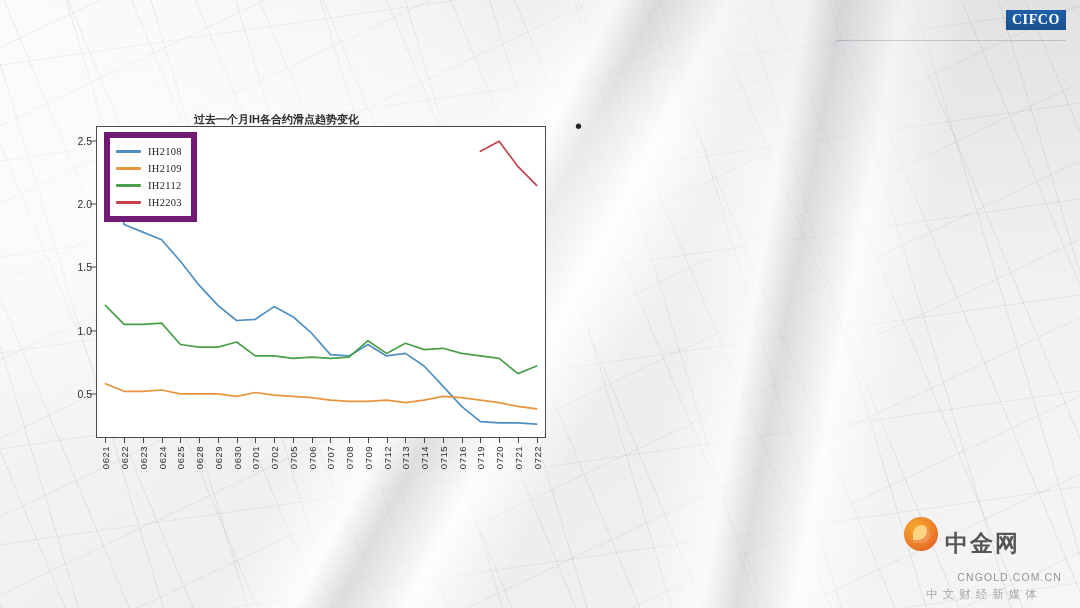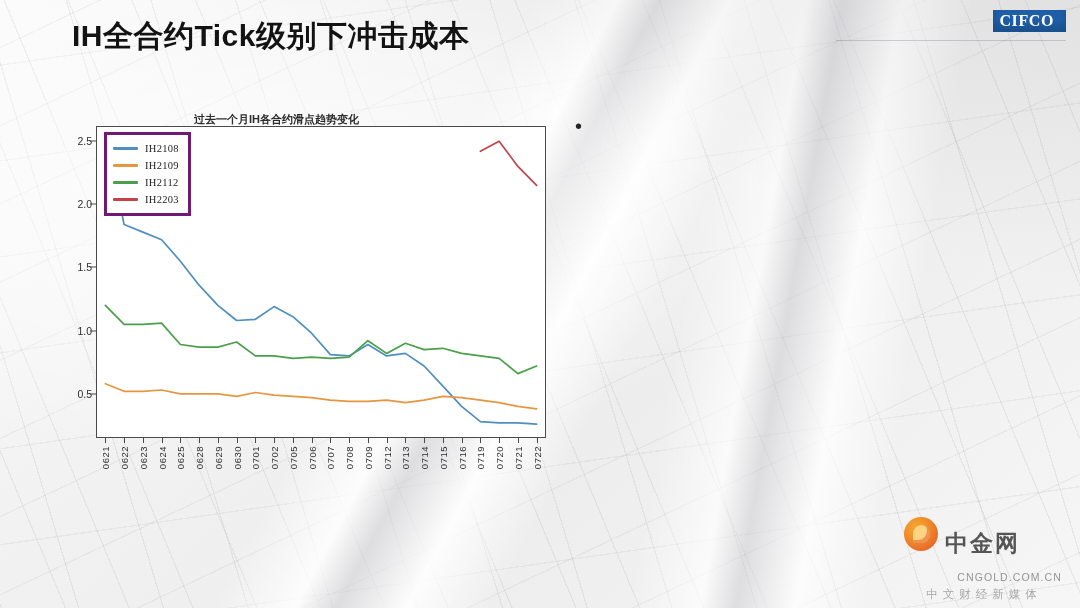--- a/index.html
+++ b/index.html
@@ -59,23 +59,23 @@
     font-family: "Liberation Sans", "DejaVu Sans", sans-serif;
     text-shadow: 0 1px 0 rgba(255,255,255,.7);
   }
   .brand {
     position: absolute; right: 14px; top: 10px;
     display: flex; align-items: center; gap: 7px;
   }
   .brand-mark {
     background: #1f5fa8;
     color: #ffffff;
-    font-size: 16px; font-weight: bold;
+    font-size: 14px; font-weight: bold;
     letter-spacing: .6px;
-    padding: 3px 12px 3px 6px;
+    padding: 3px 6px 3px 6px;
     line-height: 1;
     font-family: "Liberation Serif", "DejaVu Serif", serif;
     box-shadow: inset 0 -6px 10px rgba(0,0,0,.18);
   }
   .brand-name {
     font-size: 19px; font-weight: bold; color: #1a1a1a;
     letter-spacing: .5px;
   }
   .brand-rule {
     position: absolute; right: 14px; top: 40px; width: 230px;
@@ -116,21 +116,21 @@
     position: absolute; top: 338px;
     font-size: 9.5px; color: #2e2e2e;
     writing-mode: vertical-rl;
     transform: rotate(180deg) translateX(0);
     transform-origin: center;
     letter-spacing: .5px;
     white-space: nowrap;
   }
   .legend {
     position: absolute; left: 56px; top: 24px;
-    background: #ffffff; border: 3px solid #701a75;
+    background: #ffffff; border: 6px solid #701a75;
     padding: 5px 9px 5px 6px;
     z-index: 5;
   }
   .legend-row { display: flex; align-items: center; gap: 7px; height: 17px; }
   .legend-swatch { width: 25px; height: 2.5px; border-radius: 1px; }
   .legend-text {
     font-size: 10.5px; color: #1d1d1d;
     font-family: "Liberation Serif", "DejaVu Serif", serif;
     letter-spacing: .3px;
   }
@@ -184,21 +184,20 @@
 <div id="slide">
 
   <div class="bg-layer bg-base"></div>
   <div class="bg-layer bg-grid-a"></div>
   <div class="bg-layer bg-grid-b"></div>
   <div class="bg-layer bg-beam-1"></div>
   <div class="bg-layer bg-beam-2"></div>
   <div class="bg-layer bg-dark-rt"></div>
   <div class="bg-layer bg-vignette"></div>
 
-  <div class="page-title">IH全合约Tick级别下冲击成本</div>
 
   <div class="brand">
     <span class="brand-mark">CIFCO</span>
   </div>
   <div class="brand-rule"></div>
 
   <div id="chart-wrap">
     <div class="chart-title">过去一个月IH各合约滑点趋势变化</div>
     <div class="figure">
       <div class="plot-box"></div>

